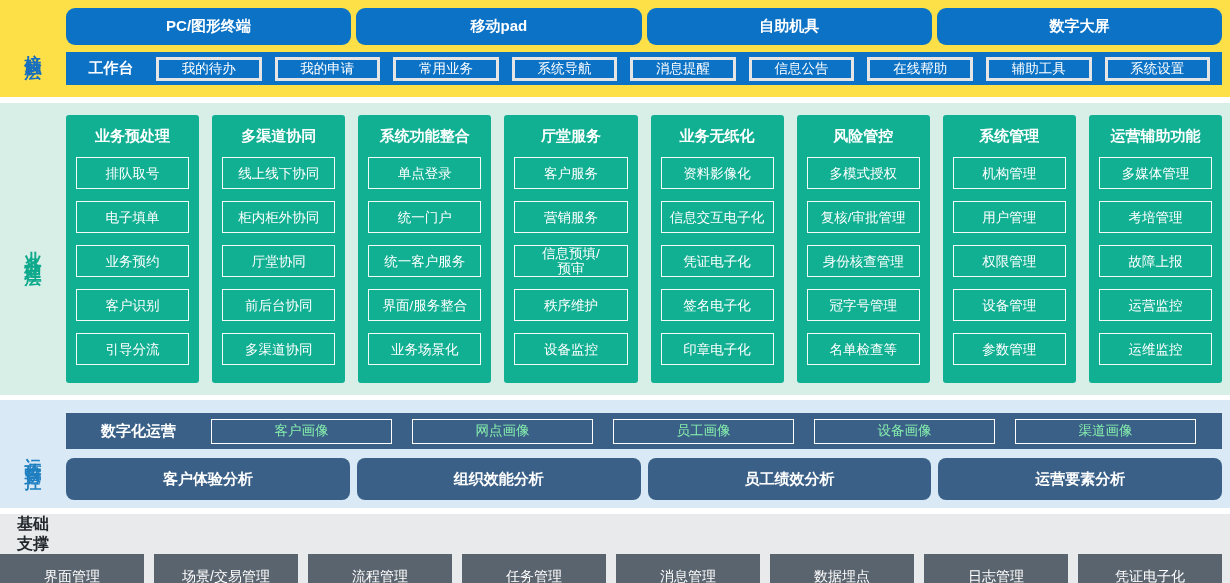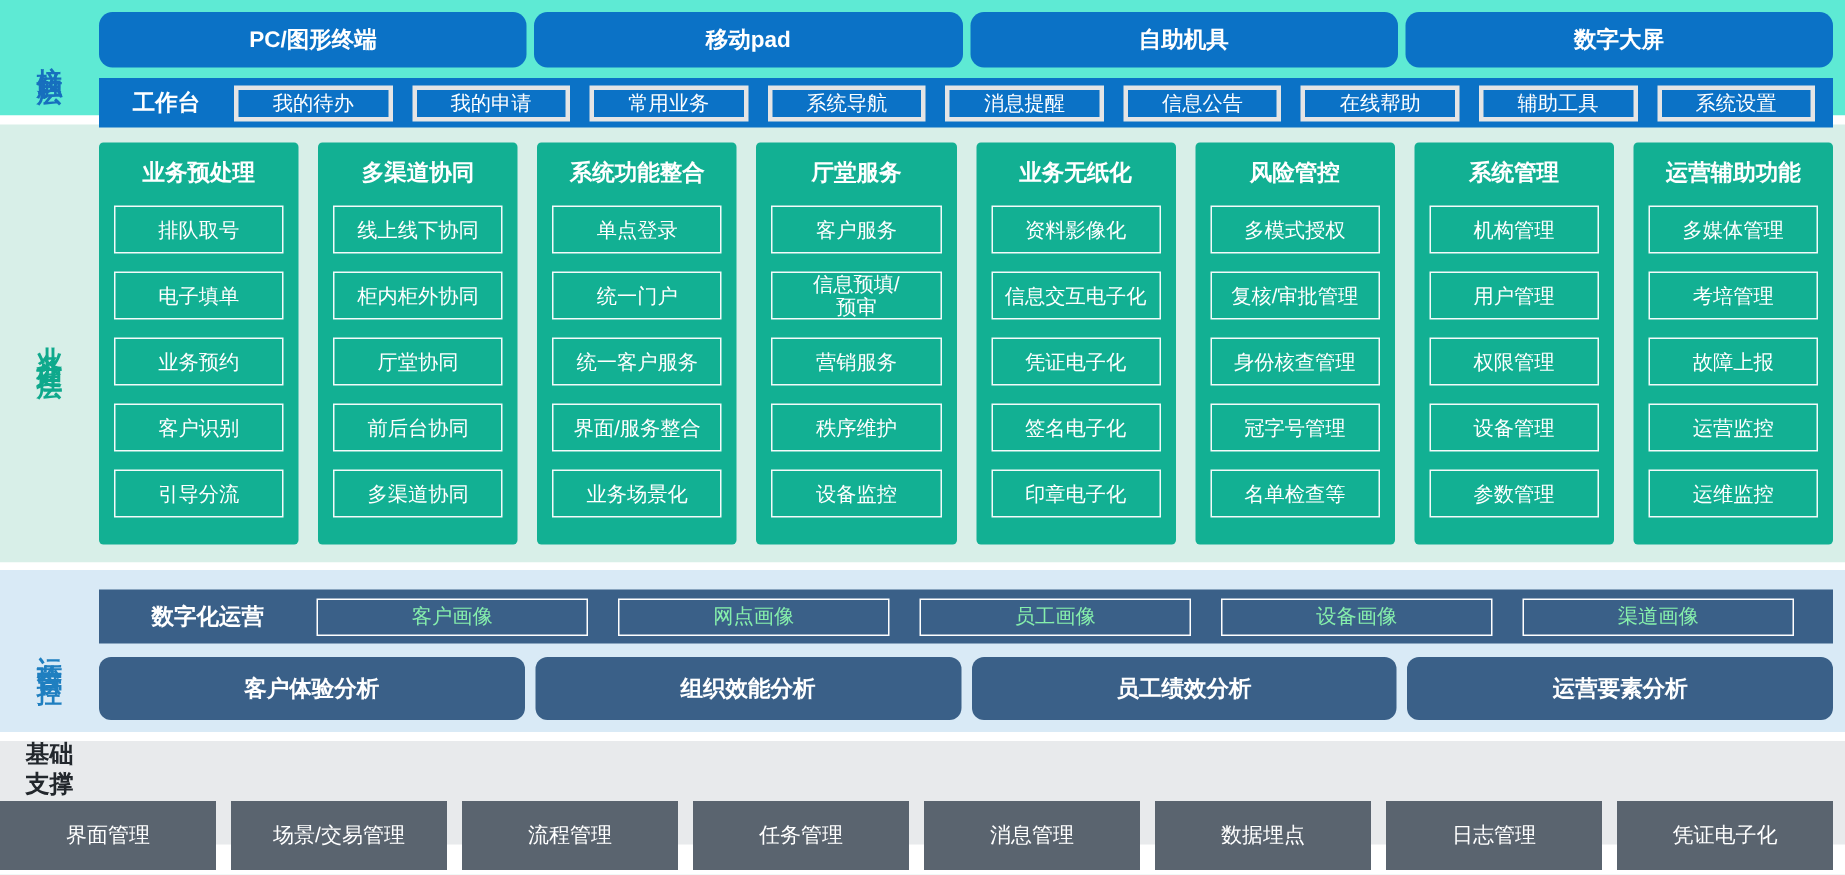--- a/index.html
+++ b/index.html
@@ -10,21 +10,21 @@
   .label-col { width: 66px; flex-shrink: 0; display: flex; align-items: center; justify-content: center; }
   .v-label { writing-mode: vertical-rl; text-orientation: upright; font-weight: bold; font-size: 17px; letter-spacing: 5px; }
   .c-blue { color: #176fbe; }
   .c-green { color: #0fa98c; }
   .c-opsblue { color: #1f7fc0; }
 
   .gap6 { height: 6px; background: #fff; }
   .gap5 { height: 5px; background: #fff; }
 
   
-  .section-contact { height: 77px; background: #5eead4; }
+  .section-contact { height: 97px; background: #fde047; }
   .contact-body { flex: 1; margin-right: 8px; padding-top: 8px; min-width: 0; }
   .terminal-row { display: flex; gap: 5px; height: 37px; margin-bottom: 7px; }
   .terminal-btn { flex: 1; background: #0b72c6; color: #fff; font-weight: bold; font-size: 15px;
                   border-radius: 9px; display: flex; align-items: center; justify-content: center; }
   .workbench-row { height: 33px; background: #0b72c6; display: flex; align-items: center; padding-right: 12px; }
   .workbench-label { width: 90px; text-align: center; color: #fff; font-weight: bold; font-size: 15px; flex-shrink: 0; }
   .wb-items { flex: 1; display: flex; gap: 13px; }
   .wb-item { flex: 1; height: 24px; border: 3px solid #e5e5e5; color: #fff; font-size: 13.5px;
              display: flex; align-items: center; justify-content: center; white-space: nowrap; }
 
@@ -132,23 +132,23 @@
             <div class="biz-item">统一客户服务</div>
             <div class="biz-item">界面/服务整合</div>
             <div class="biz-item">业务场景化</div>
           </div>
         </div>
         <div class="biz-col">
           <div class="biz-title">厅堂服务</div>
           <div>
 
           <div class="biz-item">客户服务</div>
+            <div class="biz-item">营销服务</div>
             <div class="biz-item">信息预填/
 预审</div>
-            <div class="biz-item">营销服务</div>
             <div class="biz-item">秩序维护</div>
             <div class="biz-item">设备监控</div>
           </div>
         </div>
         <div class="biz-col">
           <div class="biz-title">业务无纸化</div>
           <div>
 
           <div class="biz-item">资料影像化</div>
             <div class="biz-item">信息交互电子化</div>

